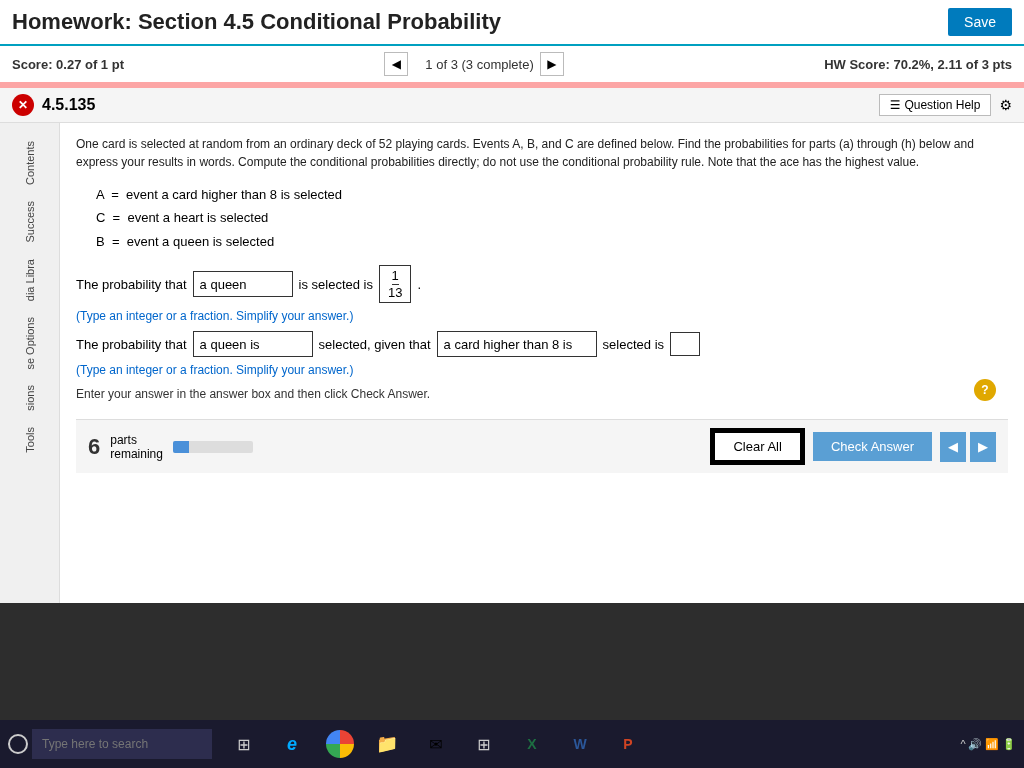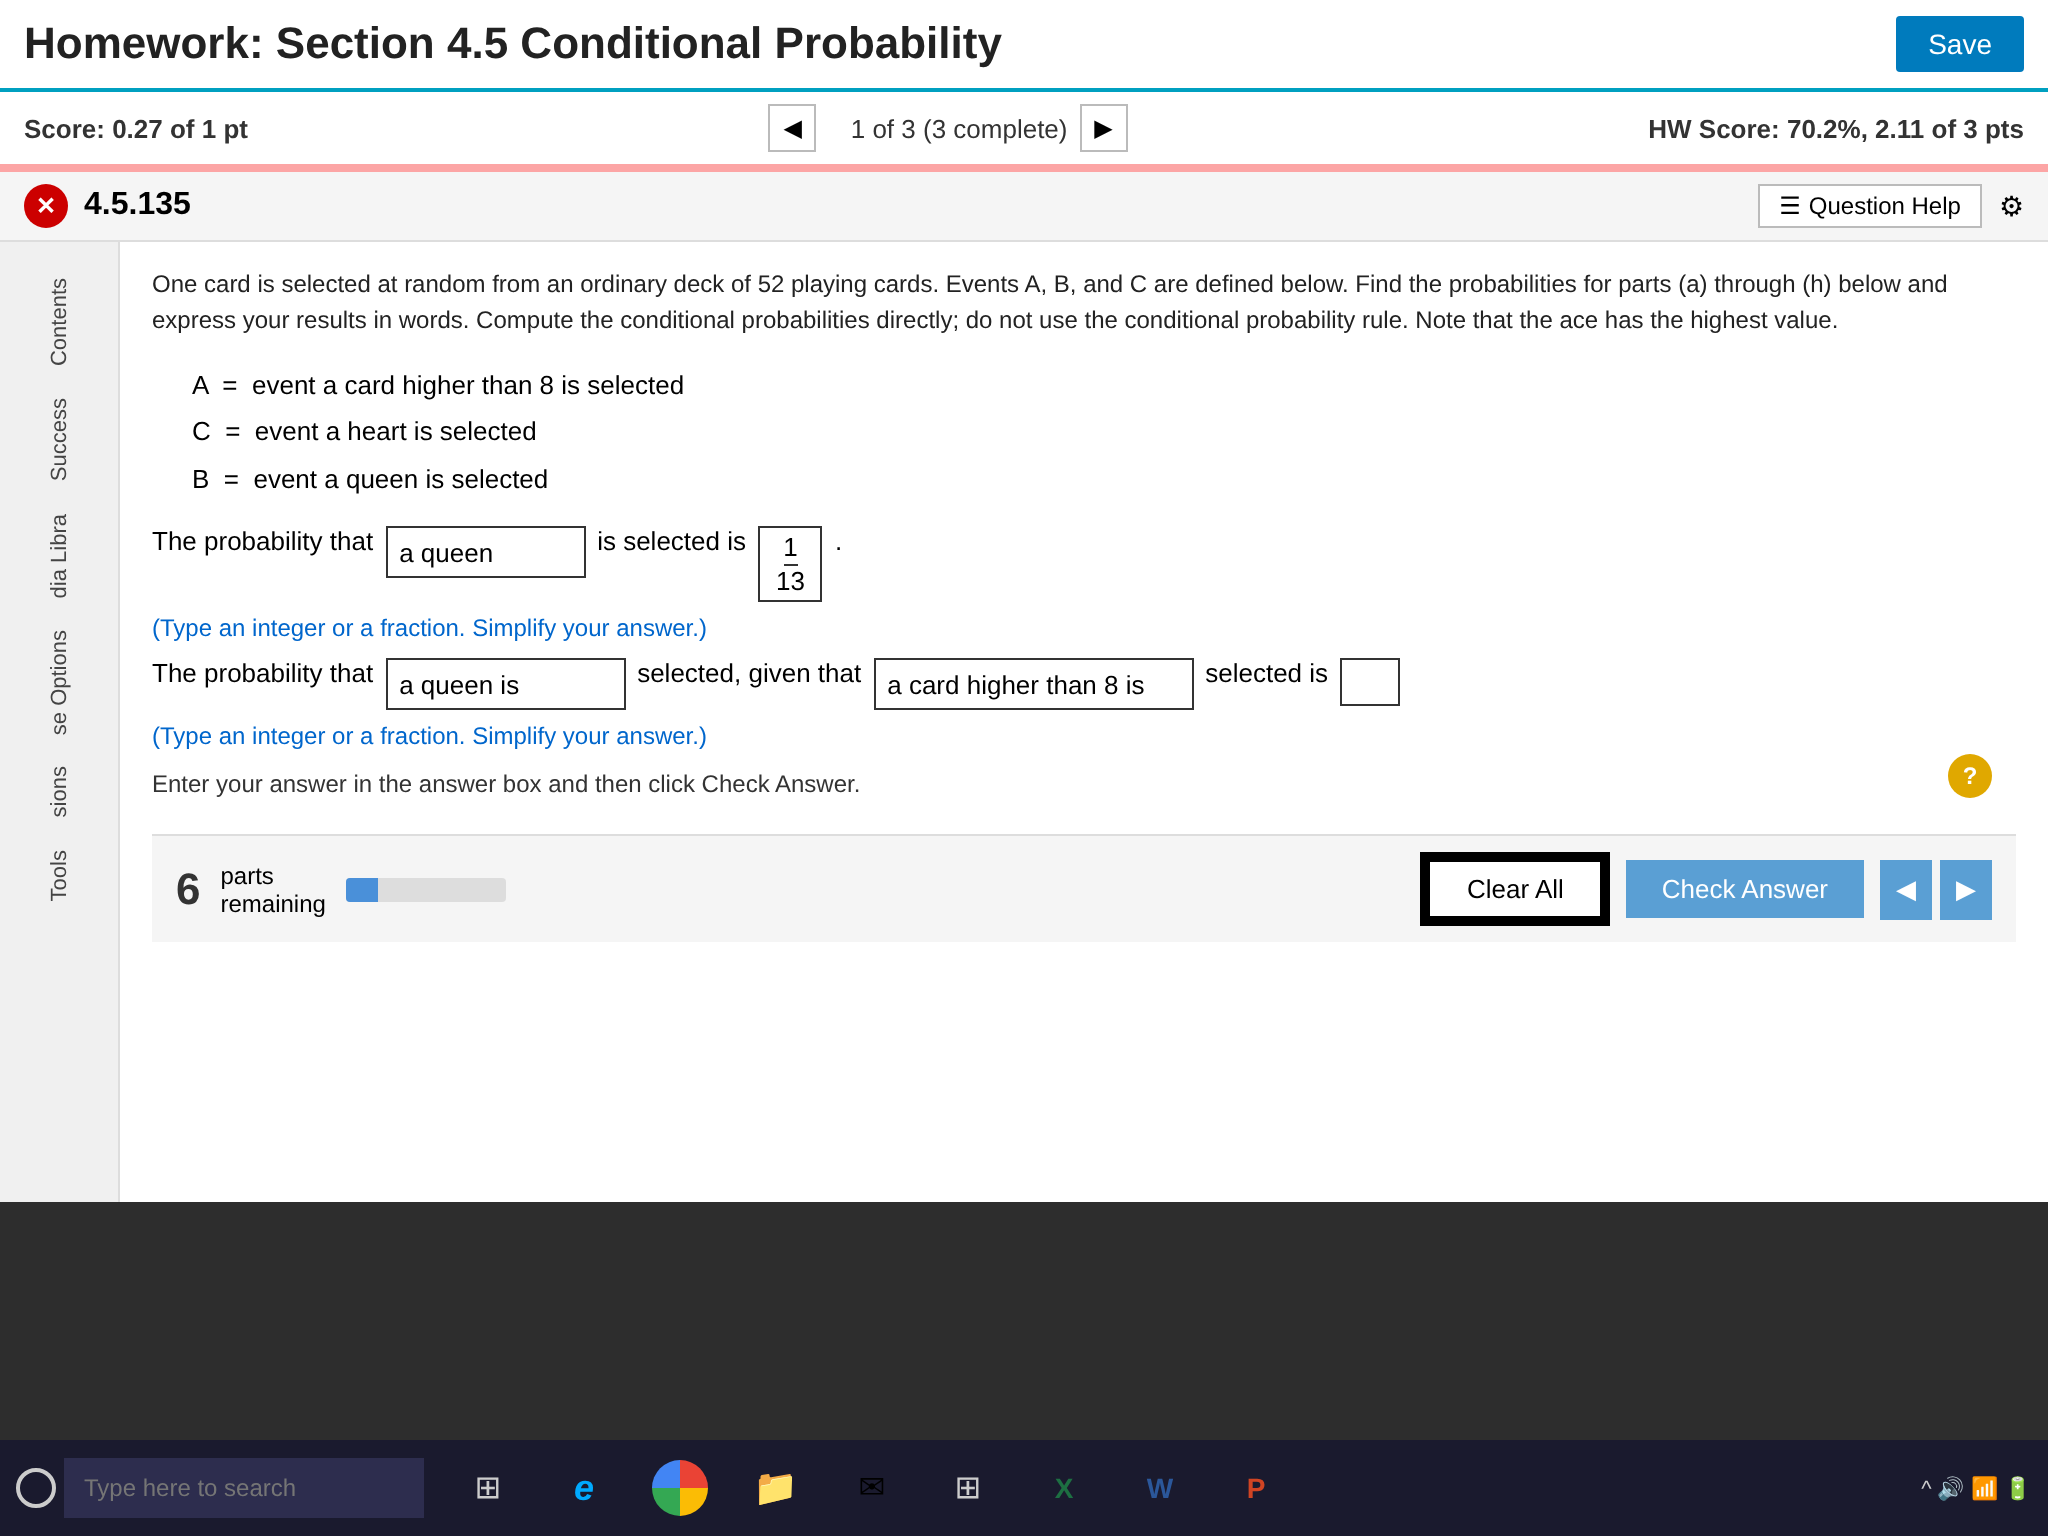--- a/index.html
+++ b/index.html
@@ -46,21 +46,21 @@
       border-radius: 2px;
     }
 
     
     .score-bar {
       display: flex;
       align-items: center;
       justify-content: space-between;
       padding: 6px 12px;
       background: #fff;
-      border-bottom: 4px solid #fca5a5;
+      border-bottom: 6px solid #fca5a5;
       font-size: 13px;
     }
 
     .score-left {
       color: #333;
       font-weight: bold;
     }
 
     .nav-controls {
       display: flex;
@@ -193,21 +193,21 @@
     }
 
     .part-label {
       font-weight: bold;
       font-size: 13px;
       margin: 10px 0 6px 0;
     }
 
     .answer-row {
       display: flex;
-      align-items: flex-start;
+      align-items: center;
       gap: 6px;
       margin: 6px 0;
       font-size: 13px;
       flex-wrap: wrap;
     }
 
     .answer-input {
       border: 1px solid #333;
       padding: 2px 6px;
       font-size: 13px;

